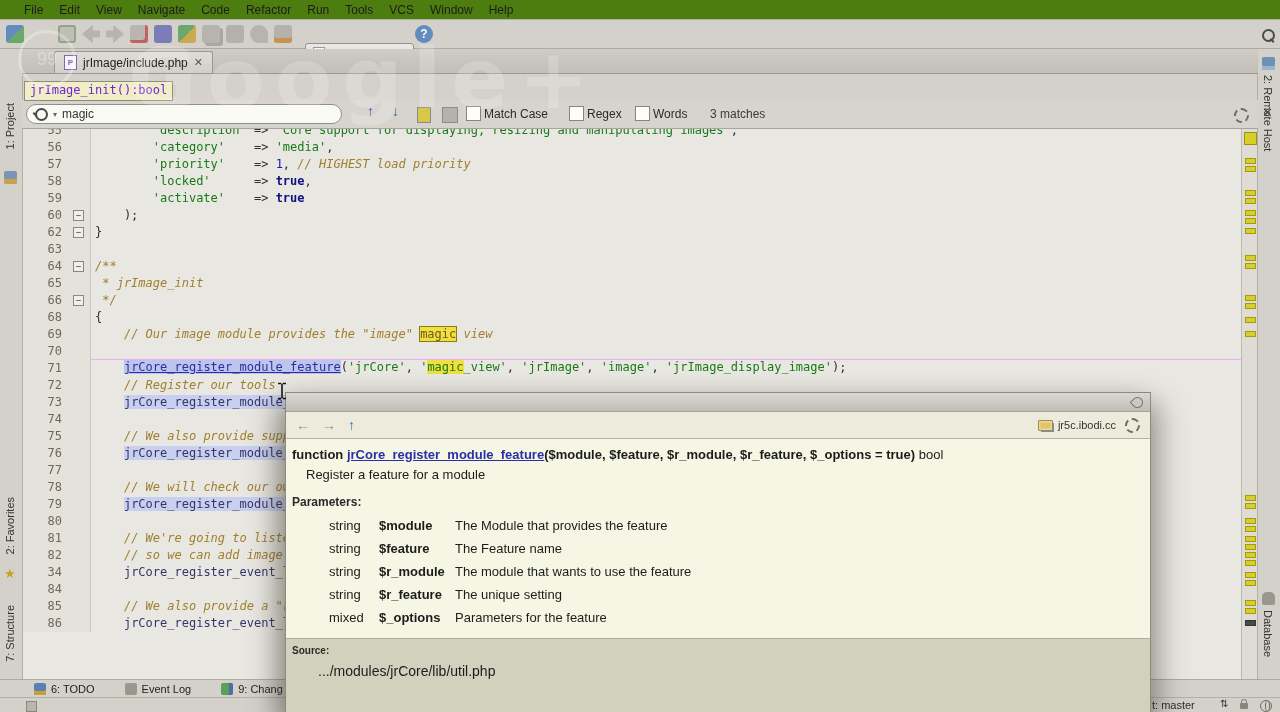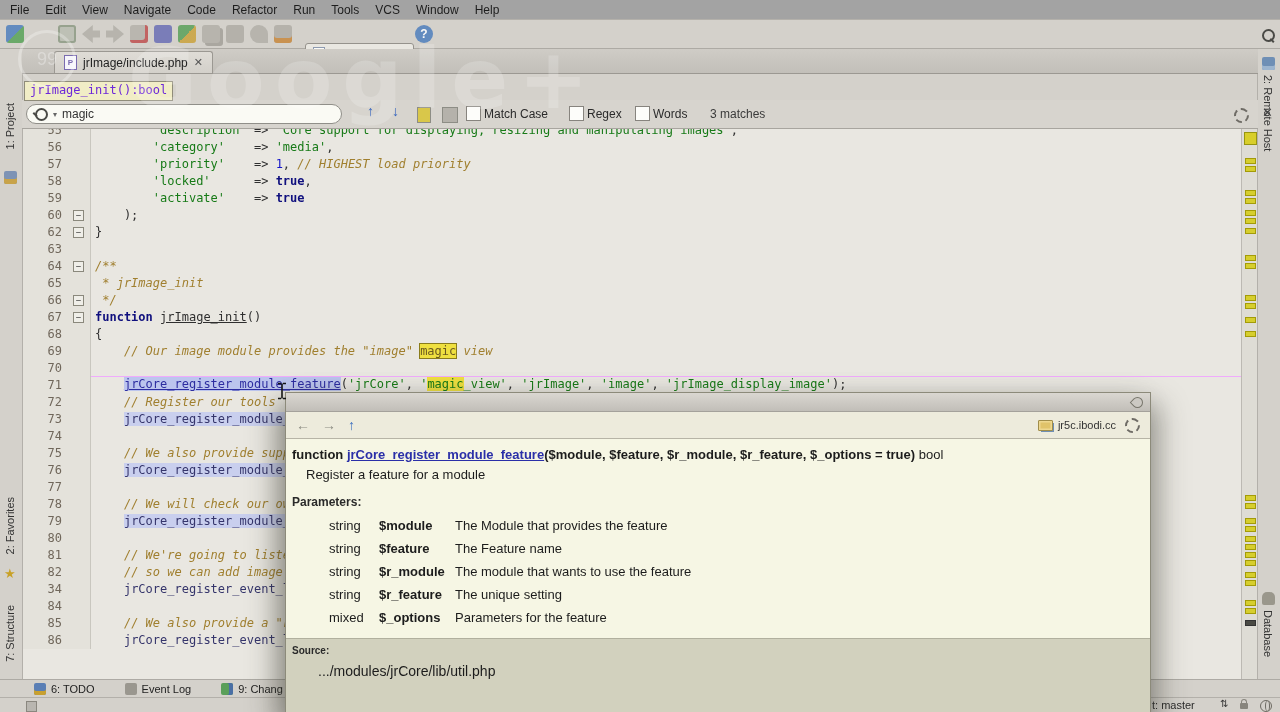--- a/index.html
+++ b/index.html
@@ -1,20 +1,20 @@
 <!DOCTYPE html>
 <html><head>
 <meta charset="utf-8">
 <style>
   html,body{margin:0;padding:0;background:#888;}
   .screen{position:relative;width:1280px;height:712px;background:#d4d1cb;overflow:hidden;
           font-family:"Liberation Sans",sans-serif;-webkit-font-smoothing:antialiased;}
   
-  .menubar{position:absolute;left:0;top:0;right:0;height:19px;background:#a3a3a3;border-bottom:1px solid #b3b0aa;
-           display:flex;align-items:center;gap:16px;padding-left:10px;font-size:12px;color:#1d1d1d;z-index:3;}
+  .menubar{position:absolute;left:0;top:0;right:0;height:19px;background:#4d7c0f;border-bottom:1px solid #b3b0aa;
+           display:flex;align-items:center;gap:16px;padding-left:24px;font-size:12px;color:#1d1d1d;z-index:3;}
   .menu-item{cursor:default;}
   
   .toolbar{position:absolute;left:0;top:20px;right:0;height:28px;background:#d4d1cb;border-bottom:1px solid #adaaa4;z-index:3;}
   .tbicon{position:absolute;top:5px;width:18px;height:18px;border-radius:3px;background:#bdbab3;opacity:.85;}
   .i-save{background:linear-gradient(135deg,#4f7fbd 50%,#57a257 50%);}
   .i-sync{background:#b9beb2;box-shadow:inset 0 0 0 2px #8d9a84;}
   .i-back,.i-fwd{background:#b2afa8;clip-path:polygon(0 50%,60% 0,60% 30%,100% 30%,100% 70%,60% 70%,60% 100%);}
   .i-fwd{transform:scaleX(-1);}
   .i-hist{background:#b5b2ab;box-shadow:inset -3px -3px 0 #c05050;}
   .i-export{background:#6a6fb5;}
@@ -237,21 +237,20 @@
         <div class="cl"><span class="ln">56</span><span class="fold"></span><span class="code"><span class="tk-p">        </span><span class="tk-s">'category'</span><span class="tk-p">    =&gt; </span><span class="tk-s">'media'</span><span class="tk-p">,</span></span></div>
         <div class="cl"><span class="ln">57</span><span class="fold"></span><span class="code"><span class="tk-p">        </span><span class="tk-s">'priority'</span><span class="tk-p">    =&gt; </span><span class="tk-n">1</span><span class="tk-p">, </span><span class="tk-c">// HIGHEST load priority</span></span></div>
         <div class="cl"><span class="ln">58</span><span class="fold"></span><span class="code"><span class="tk-p">        </span><span class="tk-s">'locked'</span><span class="tk-p">      =&gt; </span><span class="tk-k">true</span><span class="tk-p">,</span></span></div>
         <div class="cl"><span class="ln">59</span><span class="fold"></span><span class="code"><span class="tk-p">        </span><span class="tk-s">'activate'</span><span class="tk-p">    =&gt; </span><span class="tk-k">true</span></span></div>
         <div class="cl"><span class="ln">60</span><span class="fold on"></span><span class="code"><span class="tk-p">    );</span></span></div>
         <div class="cl"><span class="ln">62</span><span class="fold on"></span><span class="code"><span class="tk-p">}</span></span></div>
         <div class="cl"><span class="ln">63</span><span class="fold"></span><span class="code"></span></div>
         <div class="cl"><span class="ln">64</span><span class="fold on"></span><span class="code"><span class="tk-c">/**</span></span></div>
         <div class="cl"><span class="ln">65</span><span class="fold"></span><span class="code"><span class="tk-c"> * jrImage_init</span></span></div>
         <div class="cl"><span class="ln">66</span><span class="fold on"></span><span class="code"><span class="tk-c"> */</span></span></div>
-        <div class="cl"><span class="ln">67</span><span class="fold on"></span><span class="code"><span class="tk-k">function </span><span class="tk-fd">jrImage_init</span><span class="tk-p">()</span></span></div>
         <div class="cl"><span class="ln">68</span><span class="fold"></span><span class="code"><span class="tk-p">{</span></span></div>
         <div class="cl"><span class="ln">69</span><span class="fold"></span><span class="code"><span class="tk-p">    </span><span class="tk-c">// Our image module provides the "image" </span><span class="tk-mc">magic</span><span class="tk-c"> view</span></span></div>
         <div class="cl cur"><span class="ln">70</span><span class="fold"></span><span class="code"><span class="tk-p">    </span><span class="tk-fou">jrCore_register_module_feature</span><span class="tk-p">(</span><span class="tk-s">'jrCore'</span><span class="tk-p">, </span><span class="tk-s">'</span><span class="tk-ms">magic</span><span class="tk-s">_view'</span><span class="tk-p">, </span><span class="tk-s">'jrImage'</span><span class="tk-p">, </span><span class="tk-s">'image'</span><span class="tk-p">, </span><span class="tk-s">'jrImage_display_image'</span><span class="tk-p">);</span></span></div>
         <div class="cl"><span class="ln">71</span><span class="fold"></span><span class="code"></span></div>
         <div class="cl"><span class="ln">72</span><span class="fold"></span><span class="code"><span class="tk-p">    </span><span class="tk-c">// Register our tools</span></span></div>
         <div class="cl"><span class="ln">73</span><span class="fold"></span><span class="code"><span class="tk-p">    </span><span class="tk-fo">jrCore_register_module_feature</span></span></div>
         <div class="cl"><span class="ln">74</span><span class="fold"></span><span class="code"></span></div>
         <div class="cl"><span class="ln">75</span><span class="fold"></span><span class="code"><span class="tk-p">    </span><span class="tk-c">// We also provide support fo</span></span></div>
         <div class="cl"><span class="ln">76</span><span class="fold"></span><span class="code"><span class="tk-p">    </span><span class="tk-fo">jrCore_register_module_feature</span></span></div>
         <div class="cl"><span class="ln">77</span><span class="fold"></span><span class="code"></span></div>

